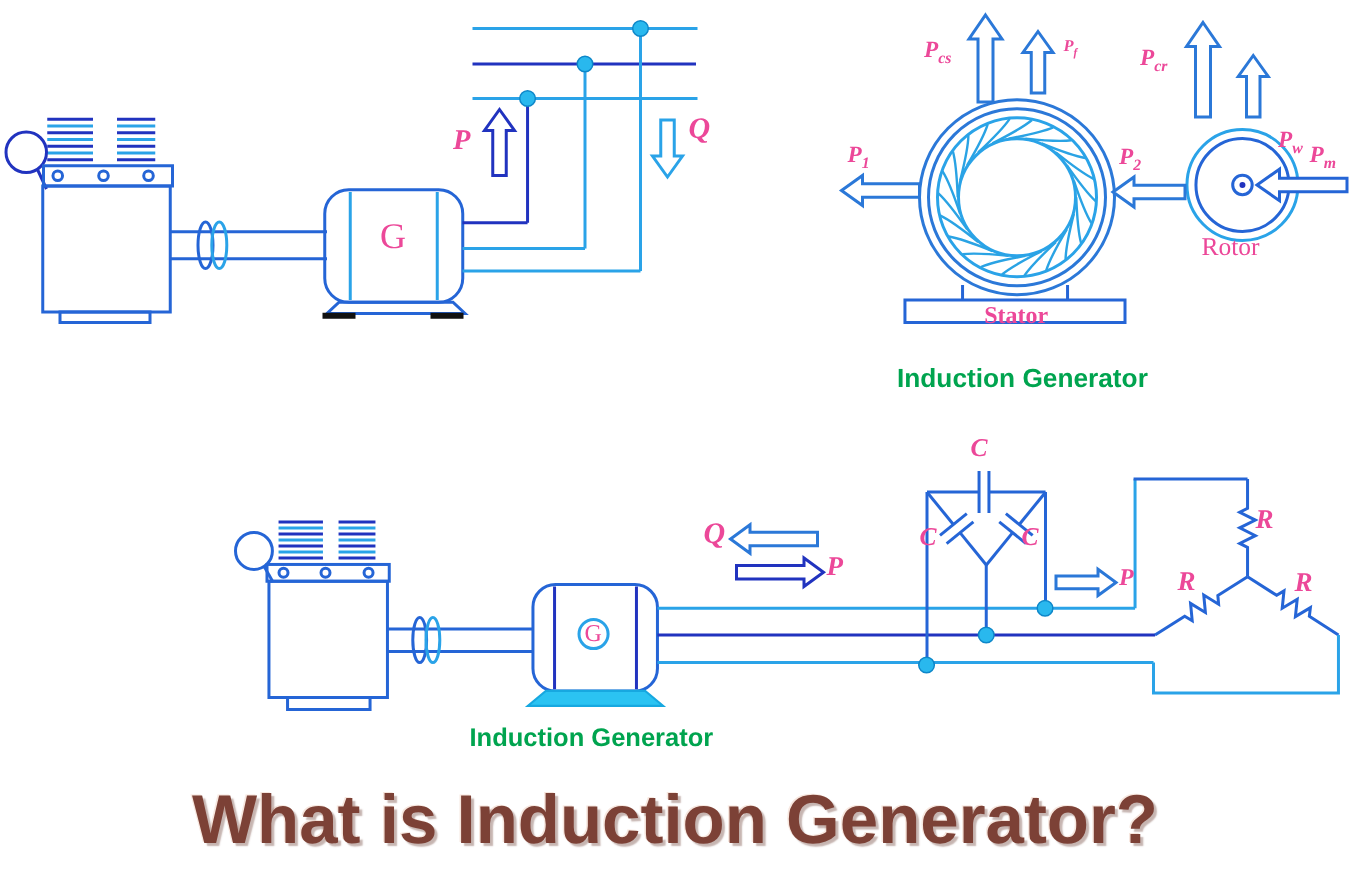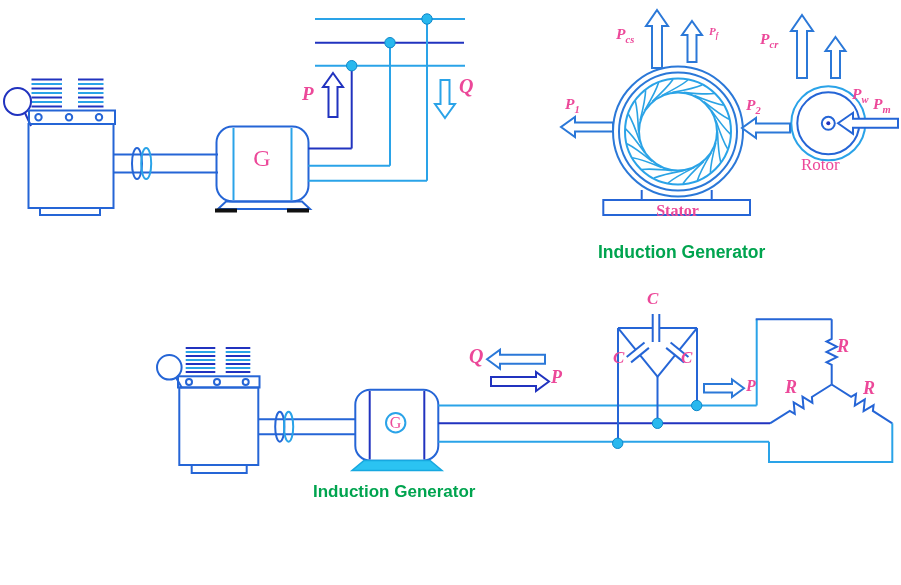--- a/index.html
+++ b/index.html
@@ -257,13 +257,14 @@
   <div class="lbl var" style="left:647px;top:290px;font-size:17px;">C</div>
   <div class="lbl var" style="left:613px;top:349px;font-size:17px;">C</div>
   <div class="lbl var" style="left:681px;top:349px;font-size:17px;">C</div>
 
   <div class="lbl var" style="left:837px;top:337px;font-size:18px;">R</div>
   <div class="lbl var" style="left:785px;top:378px;font-size:18px;">R</div>
   <div class="lbl var" style="left:863px;top:379px;font-size:18px;">R</div>
 
   <div class="lbl green" style="left:313px;top:483px;font-size:17px;">Induction Generator</div>
 
+  <div class="title">What is Induction Generator?</div>
 </div>
 
 </body></html>

